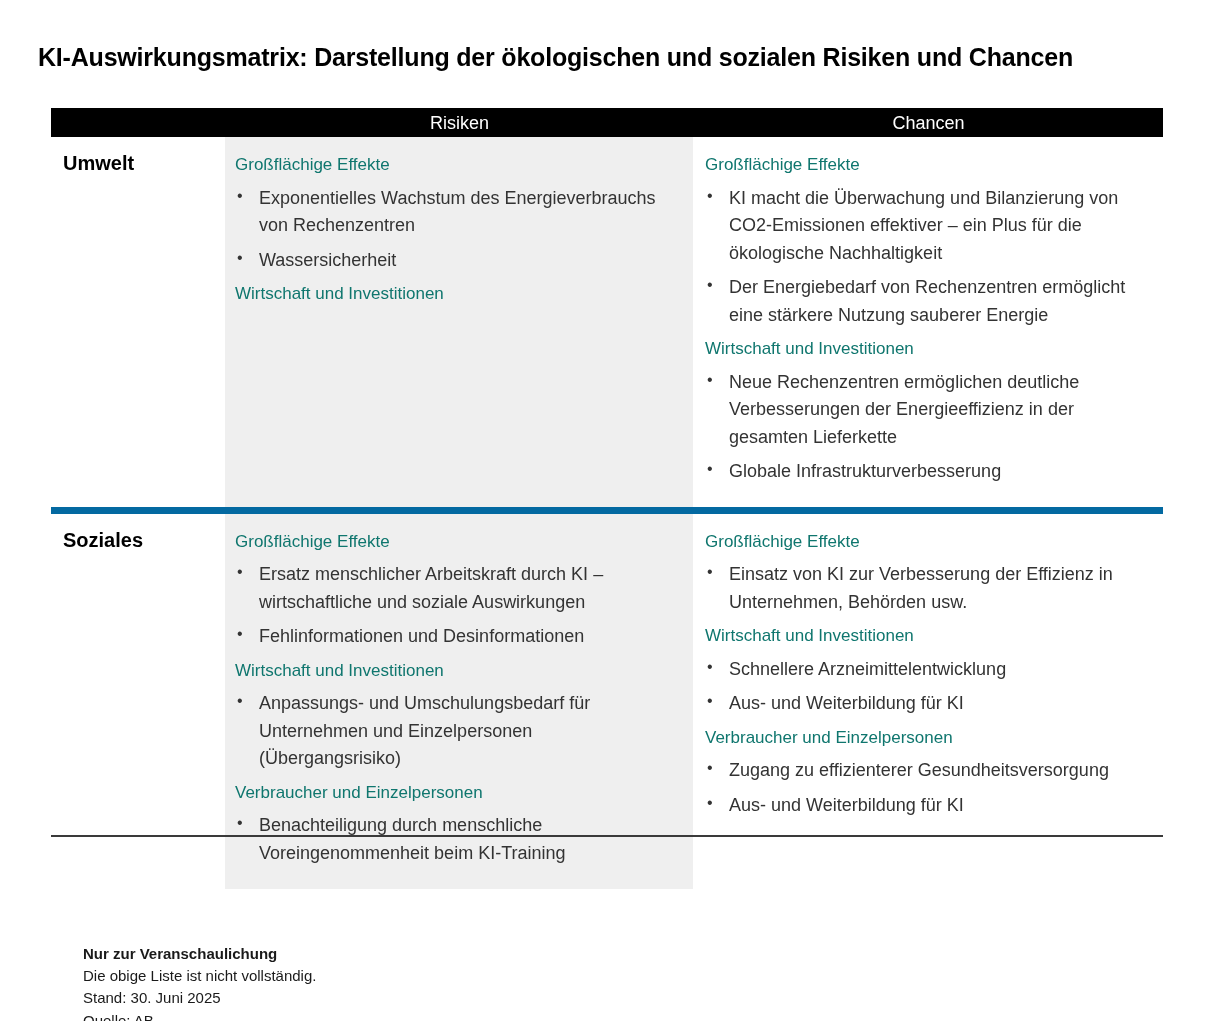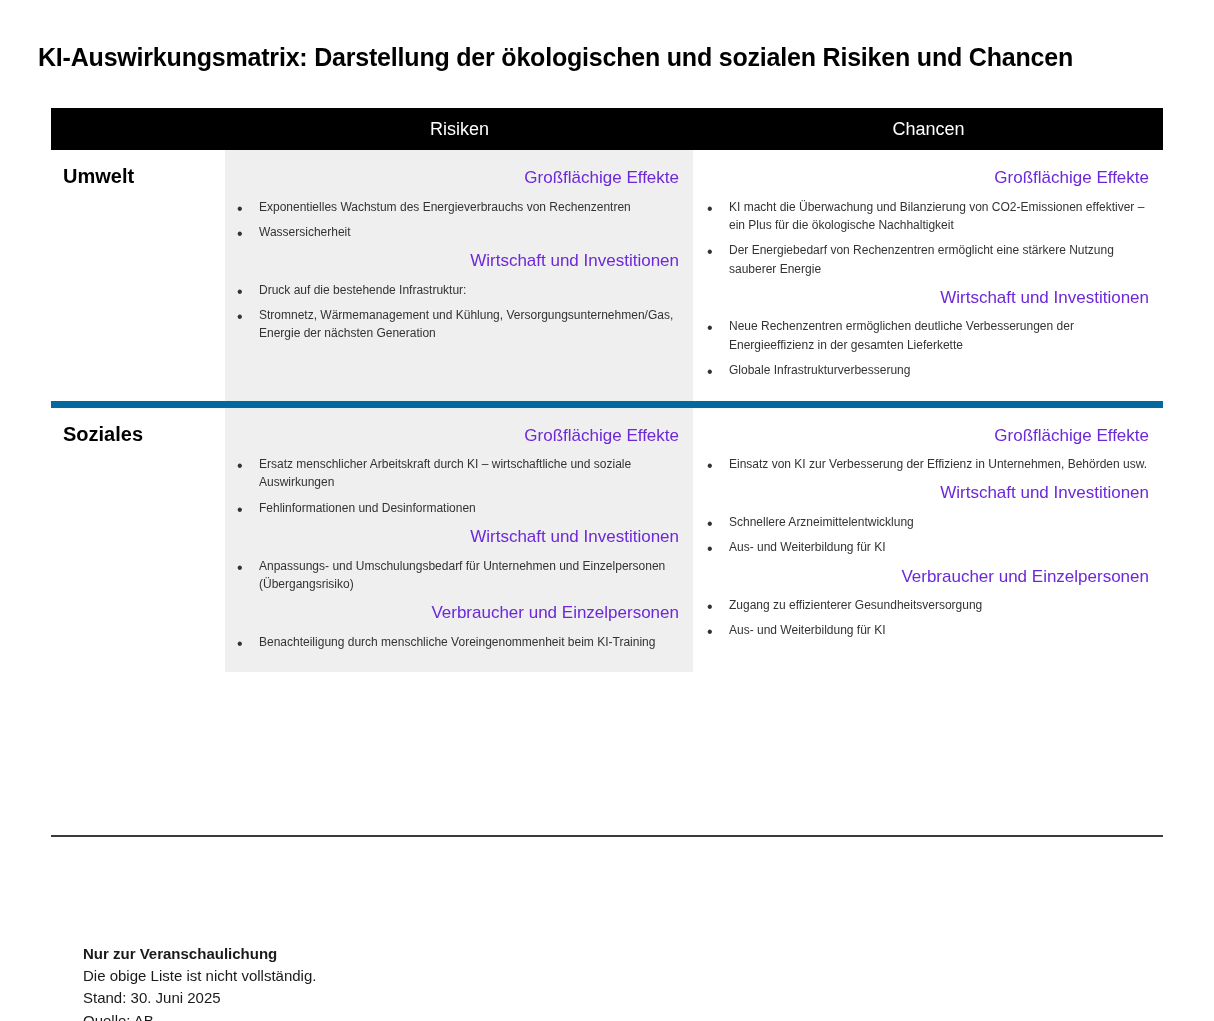--- a/index.html
+++ b/index.html
@@ -32,21 +32,21 @@
   .matrix {
     position: absolute;
     left: 51px;
     top: 108px;
     width: 1112px;
   }
 
   .matrix-header {
     display: flex;
     background: #000000;
-    height: 42px;
+    height: 29px;
     align-items: center;
   }
   .hdr-spacer { width: 174px; flex: 0 0 174px; }
   .hdr-cell {
     flex: 1 1 0;
     text-align: center;
     color: #ffffff;
     font-size: 18px;
     line-height: 1;
   }
@@ -74,35 +74,34 @@
     flex: 1 1 0;
     box-sizing: border-box;
     padding: 11px 14px 14px 10px;
   }
   .cell.risk    { background: #efefef; }
   .cell.chance  { background: #ffffff; padding-left: 12px; }
 
   .grp-heading {
     font-size: 17px;
     line-height: 1.5;
-    color: #6d28d9;
+    color: #0f766e;
     margin: 4px 0 4px 0;
-    text-align: right;
   }
   .cell.risk  .grp-heading { margin-left: 0px; }
 
   ul.bullets {
     list-style: none;
     margin: 0 0 6px 0;
     padding: 0;
   }
   ul.bullets li {
     position: relative;
     padding-left: 24px;
-    font-size: 12px;
+    font-size: 18px;
     line-height: 1.53;
     color: #333333;
     margin: 7px 0 7px 0;
   }
   ul.bullets li::before {
     content: "\2022";
     position: absolute;
     left: 2px;
     top: -1px;
     font-size: 16px;
@@ -143,24 +142,20 @@
 
   <div class="matrix-row">
     <div class="row-label">Umwelt</div>
     <div class="cell risk">
       <div class="grp-heading">Großflächige Effekte</div>
       <ul class="bullets">
         <li>Exponentielles Wachstum des Energieverbrauchs von Rechenzentren</li>
         <li>Wassersicherheit</li>
       </ul>
       <div class="grp-heading">Wirtschaft und Investitionen</div>
-      <ul class="bullets">
-        <li>Druck auf die bestehende Infrastruktur:</li>
-        <li>Stromnetz, Wärmemanagement und Kühlung, Versorgungsunternehmen/Gas, Energie der nächsten Generation</li>
-      </ul>
     </div>
     <div class="cell chance">
       <div class="grp-heading">Großflächige Effekte</div>
       <ul class="bullets">
         <li>KI macht die Überwachung und Bilanzierung von CO2-Emissionen effektiver – ein Plus für die ökologische Nachhaltigkeit</li>
         <li>Der Energiebedarf von Rechenzentren ermöglicht eine stärkere Nutzung sauberer Energie</li>
       </ul>
       <div class="grp-heading">Wirtschaft und Investitionen</div>
       <ul class="bullets">
         <li>Neue Rechenzentren ermöglichen deutliche Verbesserungen der Energieeffizienz in der gesamten Lieferkette</li>

